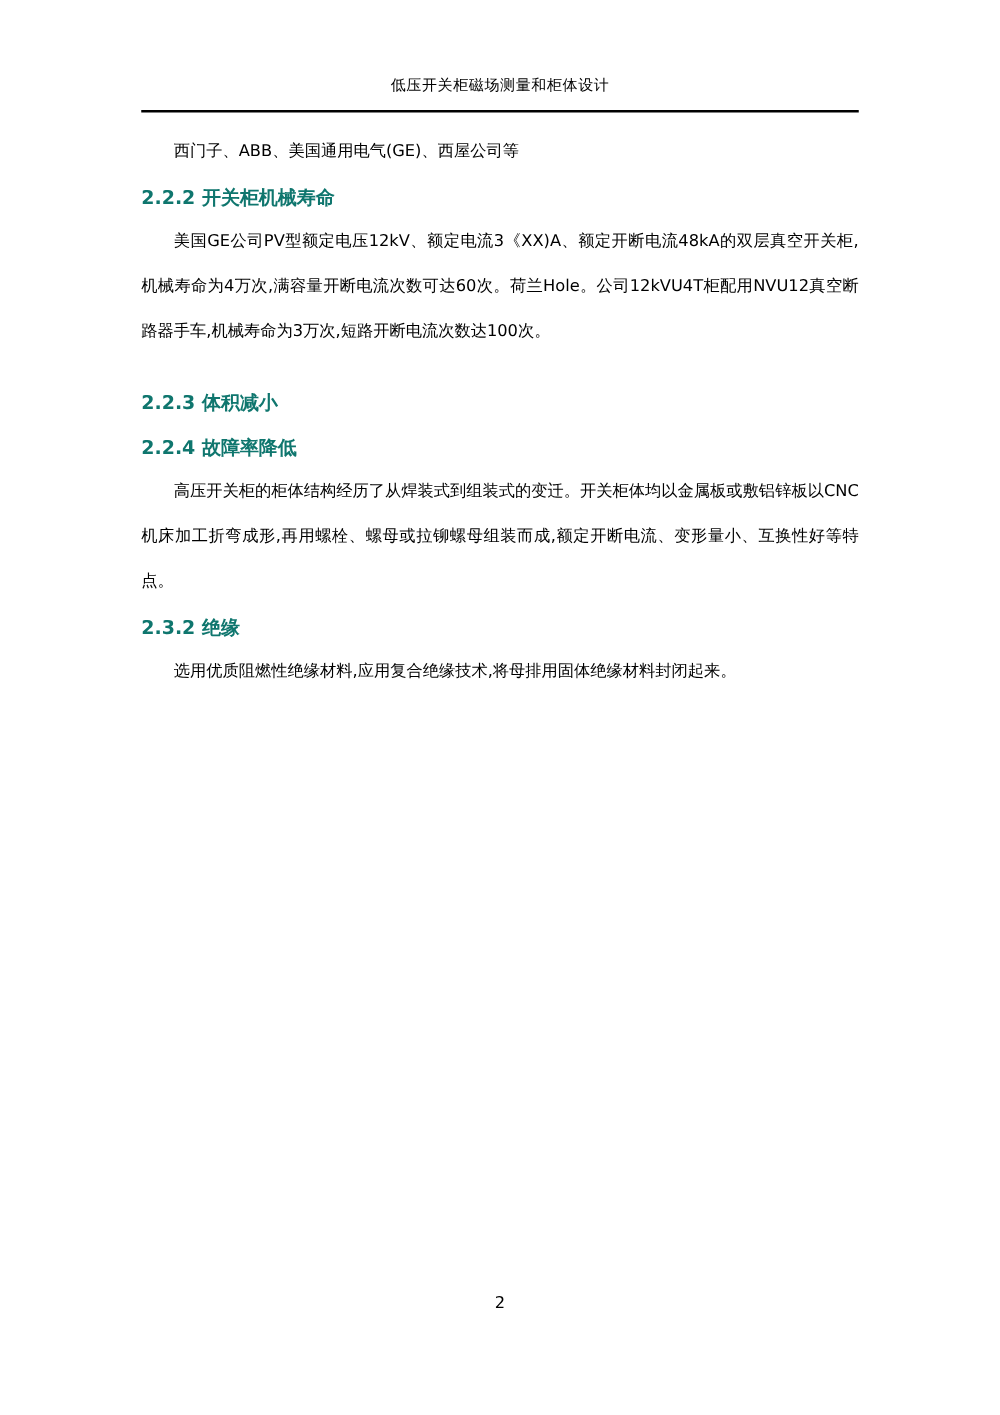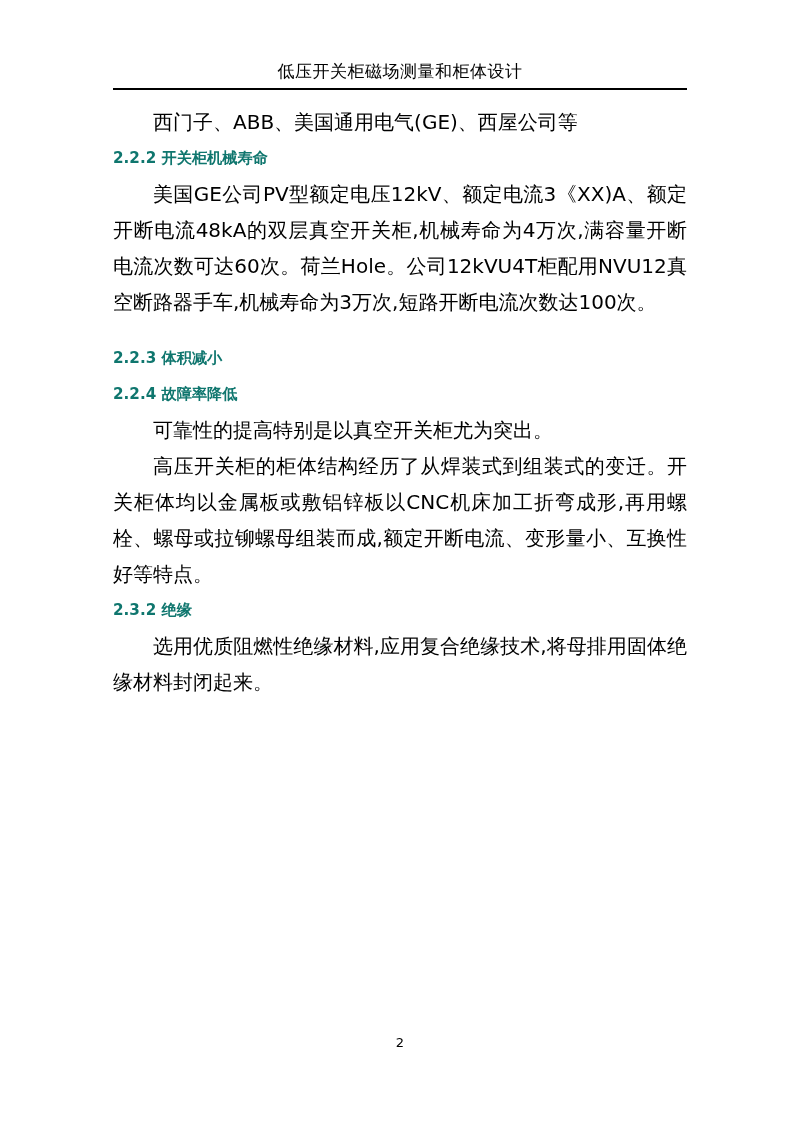--- a/index.html
+++ b/index.html
@@ -24,42 +24,42 @@
     top: 0;
     width: 574px;
     height: 1132px;
   }
   .header {
     position: absolute;
     top: 60px;
     left: 0;
     width: 574px;
     text-align: center;
-    font-size: 17px;
+    font-size: 12px;
     color: #000;
     letter-spacing: 0.5px;
     font-family: "DejaVu Sans", "Liberation Sans", sans-serif;
   }
   .header-rule {
     position: absolute;
     top: 88px;
     left: 0;
     width: 574px;
     height: 0;
     border-top: 2px solid #000;
   }
   .body-text {
     position: absolute;
     top: 104px;
     left: 0;
     width: 574px;
   }
   p {
     margin: 0;
-    font-size: 20px;
+    font-size: 13px;
     line-height: 36px;
     color: #000;
     text-align: justify;
     text-justify: inter-ideograph;
     font-family: "DejaVu Sans", "Liberation Sans", sans-serif;
   }
   p.indent {
     text-indent: 2em;
   }
   h3.heading {
@@ -96,21 +96,20 @@
       <p class="indent">西门子、ABB、美国通用电气(GE)、西屋公司等</p>
 
       <h3 class="heading">2.2.2 开关柜机械寿命</h3>
       <p class="indent">美国GE公司PV型额定电压12kV、额定电流3《XX)A、额定开断电流48kA的双层真空开关柜,机械寿命为4万次,满容量开断电流次数可达60次。荷兰Hole。公司12kVU4T柜配用NVU12真空断路器手车,机械寿命为3万次,短路开断电流次数达100次。</p>
 
       <div class="gap-md"></div>
 
       <h3 class="heading">2.2.3 体积减小</h3>
 
       <h3 class="heading">2.2.4 故障率降低</h3>
-      <p class="indent">可靠性的提高特别是以真空开关柜尤为突出。</p>
 
 
       <p class="indent">高压开关柜的柜体结构经历了从焊装式到组装式的变迁。开关柜体均以金属板或敷铝锌板以CNC机床加工折弯成形,再用螺栓、螺母或拉铆螺母组装而成,额定开断电流、变形量小、互换性好等特点。</p>
 
       <h3 class="heading">2.3.2 绝缘</h3>
       <p class="indent">选用优质阻燃性绝缘材料,应用复合绝缘技术,将母排用固体绝缘材料封闭起来。</p>
 
     </div>
 
     <div class="page-number">2</div>

